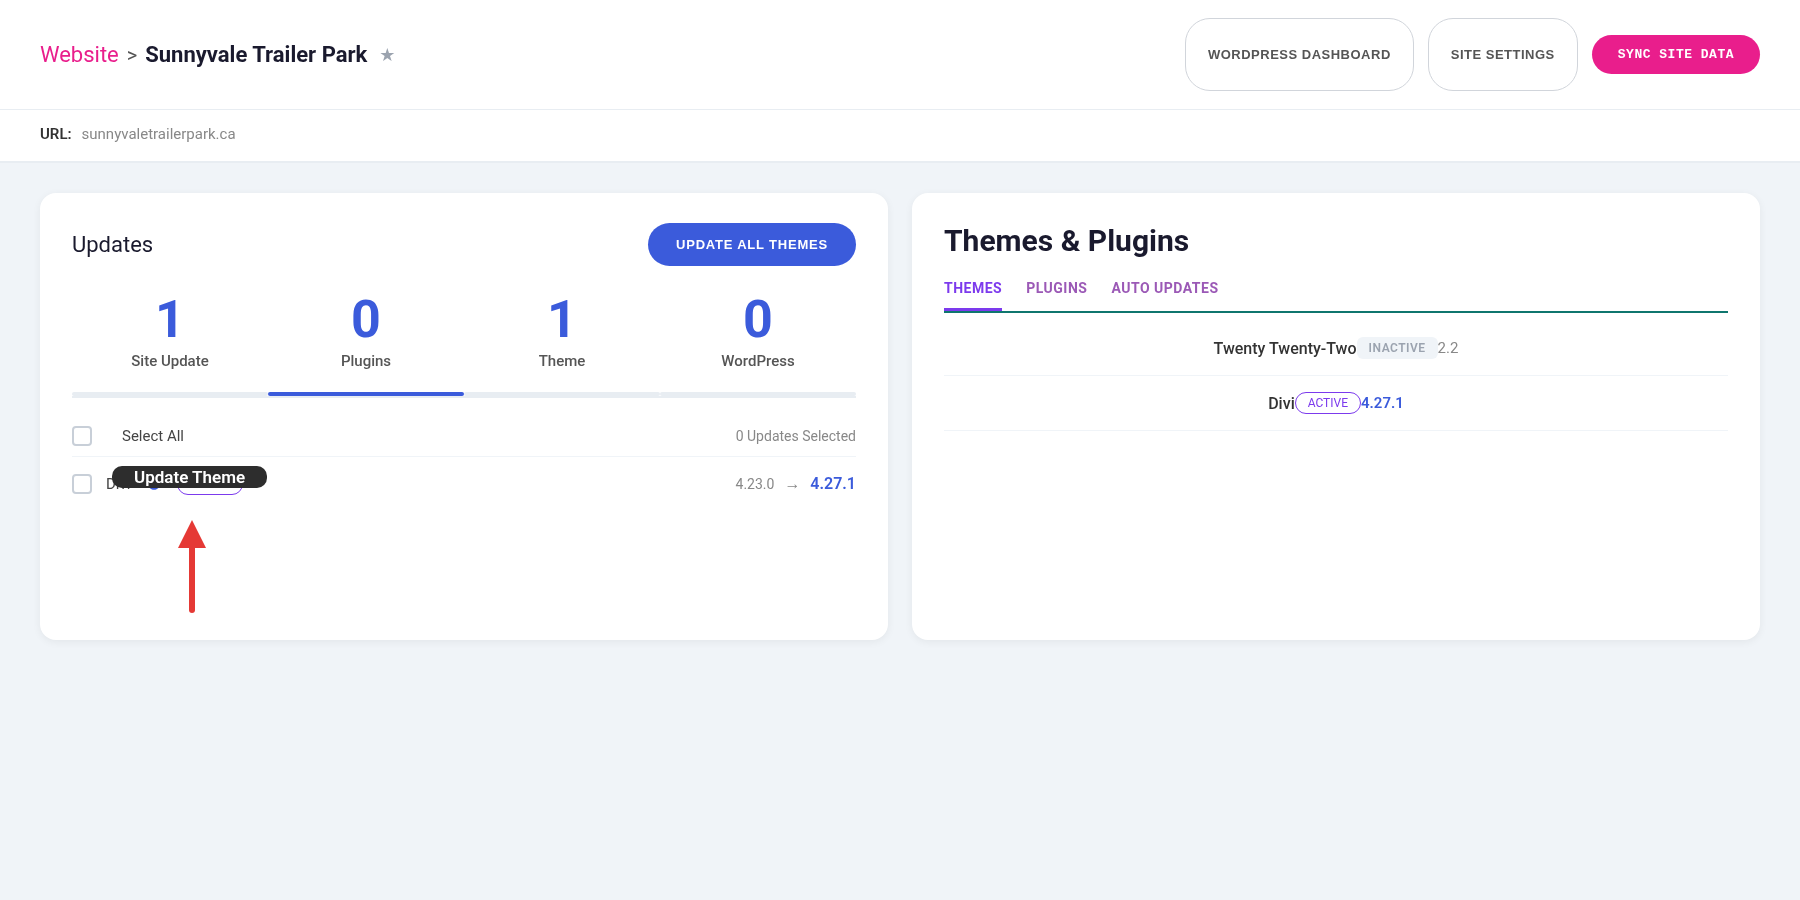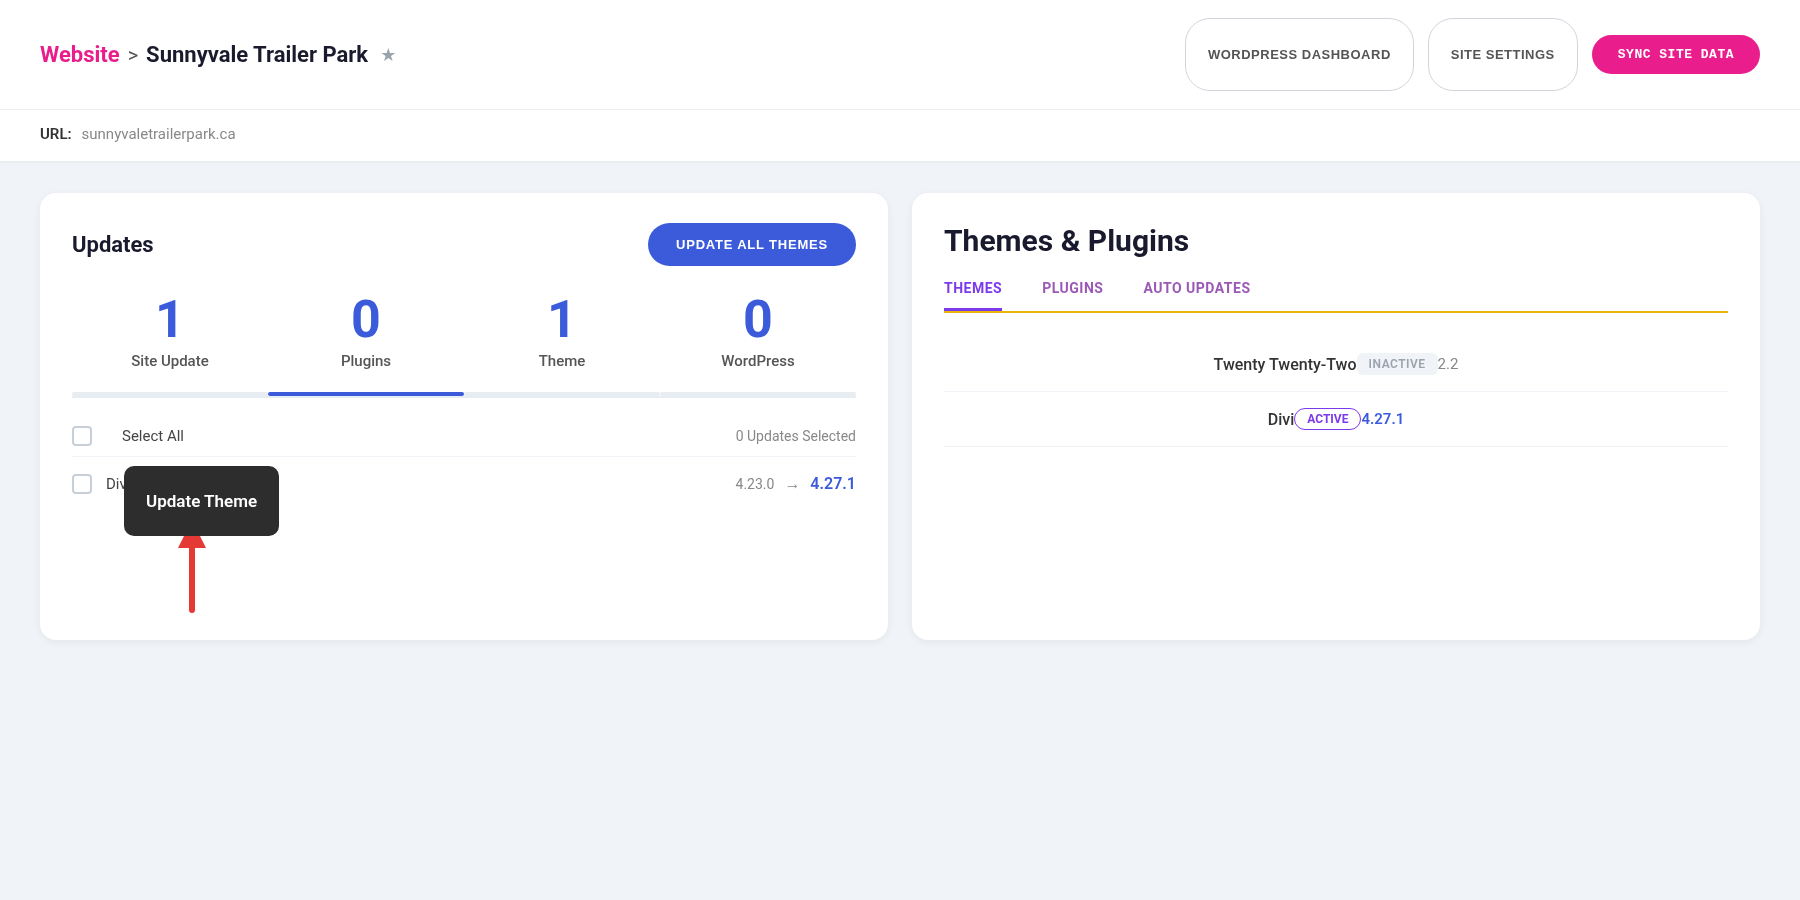--- a/index.html
+++ b/index.html
@@ -19,21 +19,21 @@
       border-bottom: 1px solid #e8edf2;
     }
     .breadcrumb {
       display: flex;
       align-items: center;
       gap: 8px;
     }
     .breadcrumb-website {
       color: #e91e8c;
       font-size: 22px;
-      font-weight: 700;
+      font-weight: 400;
     }
     .breadcrumb-arrow {
       color: #555;
       font-size: 20px;
     }
     .breadcrumb-site {
       font-size: 22px;
       font-weight: 700;
       color: #1a1a2e;
     }
@@ -105,21 +105,21 @@
 
     
     .updates-header {
       display: flex;
       align-items: center;
       justify-content: space-between;
       margin-bottom: 28px;
     }
     .updates-title {
       font-size: 22px;
-      font-weight: 700;
+      font-weight: 400;
       color: #1a1a2e;
     }
     .btn-blue-pill {
       background: #3b5bdb;
       color: #fff;
       border: none;
       padding: 14px 28px;
       border-radius: 30px;
       font-size: 13px;
       font-weight: 700;
@@ -195,27 +195,27 @@
       color: #444;
     }
     .updates-selected {
       font-size: 14px;
       color: #888;
     }
 
     
     .update-theme-tooltip {
       position: absolute;
-      left: 52px;
+      left: 40px;
       top: 50px;
       background: #2d2d2d;
       color: #fff;
       font-size: 17px;
       font-weight: 600;
-      padding: 25px 22px;
+      padding: 1px 22px;
       border-radius: 10px;
       white-space: nowrap;
       z-index: 10;
     }
 
     
     .divi-row {
       display: flex;
       align-items: center;
       justify-content: space-between;
@@ -233,21 +233,21 @@
     }
     .refresh-icon {
       color: #3b5bdb;
       font-size: 22px;
       cursor: pointer;
     }
     .badge-active {
       border: 1.5px solid #7c3aed;
       color: #7c3aed;
       font-size: 12px;
-      font-weight: 700;
+      font-weight: 400;
       padding: 3px 12px;
       border-radius: 20px;
     }
     .version-info {
       font-size: 14px;
       color: #888;
     }
     .version-arrow {
       color: #888;
       margin: 0 6px;
@@ -261,23 +261,23 @@
     .themes-title {
       font-size: 30px;
       font-weight: 700;
       color: #1a1a2e;
       margin-bottom: 22px;
     }
 
     
     .tabs-row {
       display: flex;
-      gap: 40px;
-      border-bottom: 2px solid #eab308;
-      margin-bottom: 24px;
+      gap: 24px;
+      border-bottom: 2px solid #0f766e;
+      margin-bottom: 8px;
     }
     .tab-item {
       font-size: 14px;
       font-weight: 700;
       letter-spacing: 0.5px;
       padding-bottom: 12px;
       cursor: pointer;
       color: #9b59b6;
       text-transform: uppercase;
       position: relative;

